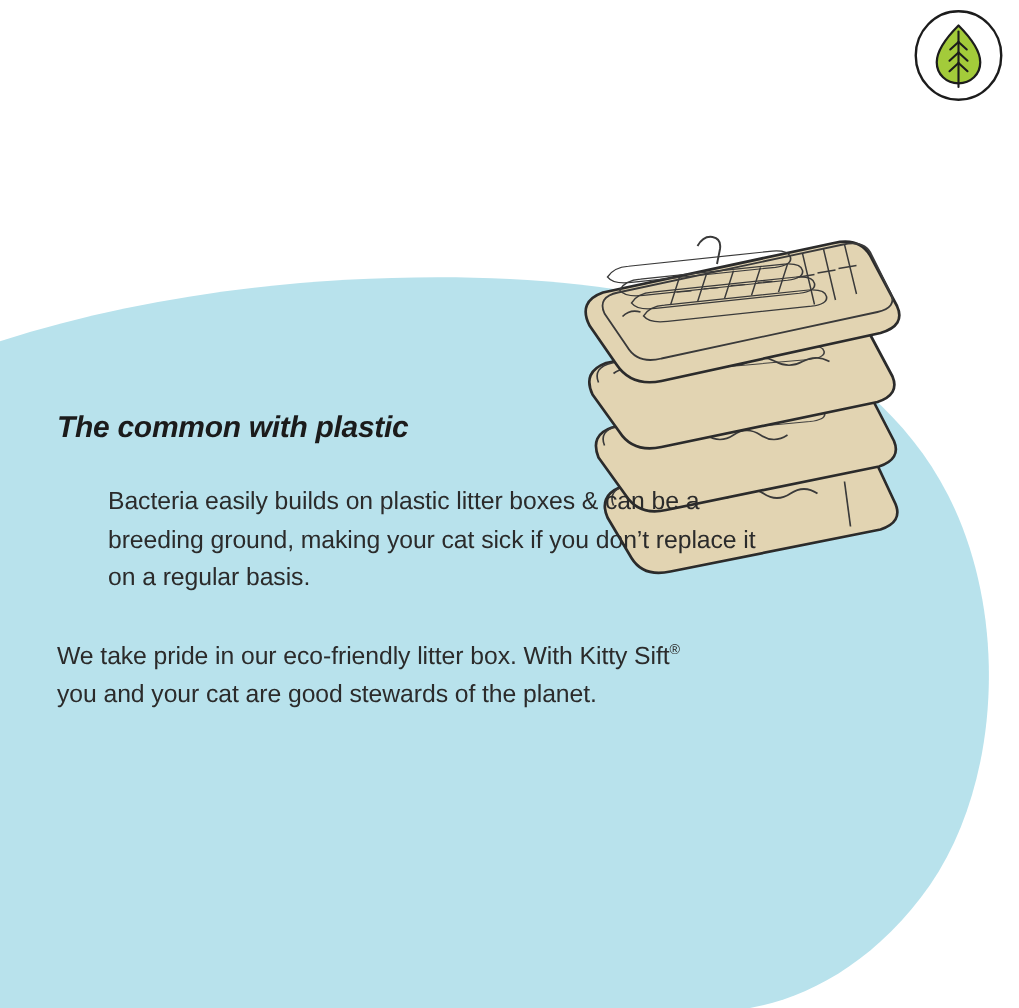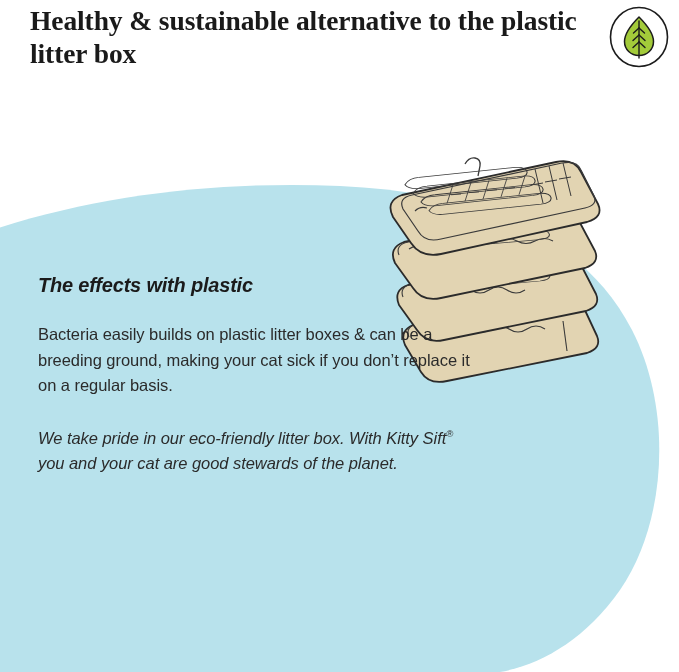--- a/index.html
+++ b/index.html
@@ -70,44 +70,41 @@
   }
   .body-para {
     font-size:16.5px;
     line-height:25.5px;
     color:#2b2b2b;
     letter-spacing:-0.05px;
     white-space:pre-line;
     margin-bottom:22px;
   }
   .body-para.narrow { width:345px; }
-  .body-para.wide   { width:535px; }
+  .body-para.wide   { width:535px;margin-left:34px; }
   .body-para.italic {
-    font-style:italic;
     width:545px;
     margin-bottom:0;
   }
   .reg-mark { font-size:9.5px; vertical-align:super; }
 </style>
 </head>
 <body>
 
 <svg class="blob-layer" viewBox="0 0 679 672">
   <path d="M -60 672
            L -60 250
            C 60 198, 210 180, 340 186
            C 470 192, 580 230, 632 330
            C 672 408, 668 520, 620 590
            C 585 640, 540 665, 500 672
            Z" fill="#b8e2ec"></path>
 </svg>
 
 <div class="header">
-  <h1 class="page-title">Healthy &amp; sustainable alternative
-to the plastic litter box</h1>
 
   <div class="leaf-badge">
     <svg viewBox="0 0 62 62" width="62" height="62">
       <ellipse cx="31" cy="31" rx="28.5" ry="29.5" fill="#ffffff" stroke="#1c1c1c" stroke-width="1.6"></ellipse>
       <path d="M31 11
                C 41 21, 45.5 29, 45.5 35.5
                C 45.5 43.5, 39.2 49.5, 31 49.5
                C 22.8 49.5, 16.5 43.5, 16.5 35.5
                C 16.5 29, 21 21, 31 11 Z" fill="#a3cb3a" stroke="#1c1c1c" stroke-width="1.5" stroke-linejoin="round"></path>
       <g stroke="#1c1c1c" stroke-width="1.4" stroke-linecap="round" fill="none">
@@ -176,21 +173,21 @@
       <g fill="none" stroke="#3a3a3a" stroke-width="1.0">
         <path d="M150 24 l8 34 M164 21 l8 34 M178 18 l8 33"></path>
         <path d="M146 40 l12 -2 M160 37 l12 -2 M174 34 l12 -2"></path>
       </g>
       <path d="M30 66 q5 -5 12 -3" fill="none" stroke="#3a3a3a" stroke-width="1.1"></path>
     </g>
   </svg>
 </div>
 
 <div class="content">
-  <div class="section-heading">The effects with plastic</div>
+  <div class="section-heading">The common with plastic</div>
 
 
   <p class="body-para wide">Bacteria easily builds on plastic litter boxes &amp; can be a
 breeding ground, making your cat sick if you don’t replace it
 on a regular basis.</p>
 
   <p class="body-para italic"><span>We take pride in our eco-friendly litter box. With Kitty Sift</span><span class="reg-mark">®</span><span>
 you and your cat are good stewards of the planet.</span></p>
 </div>
 

